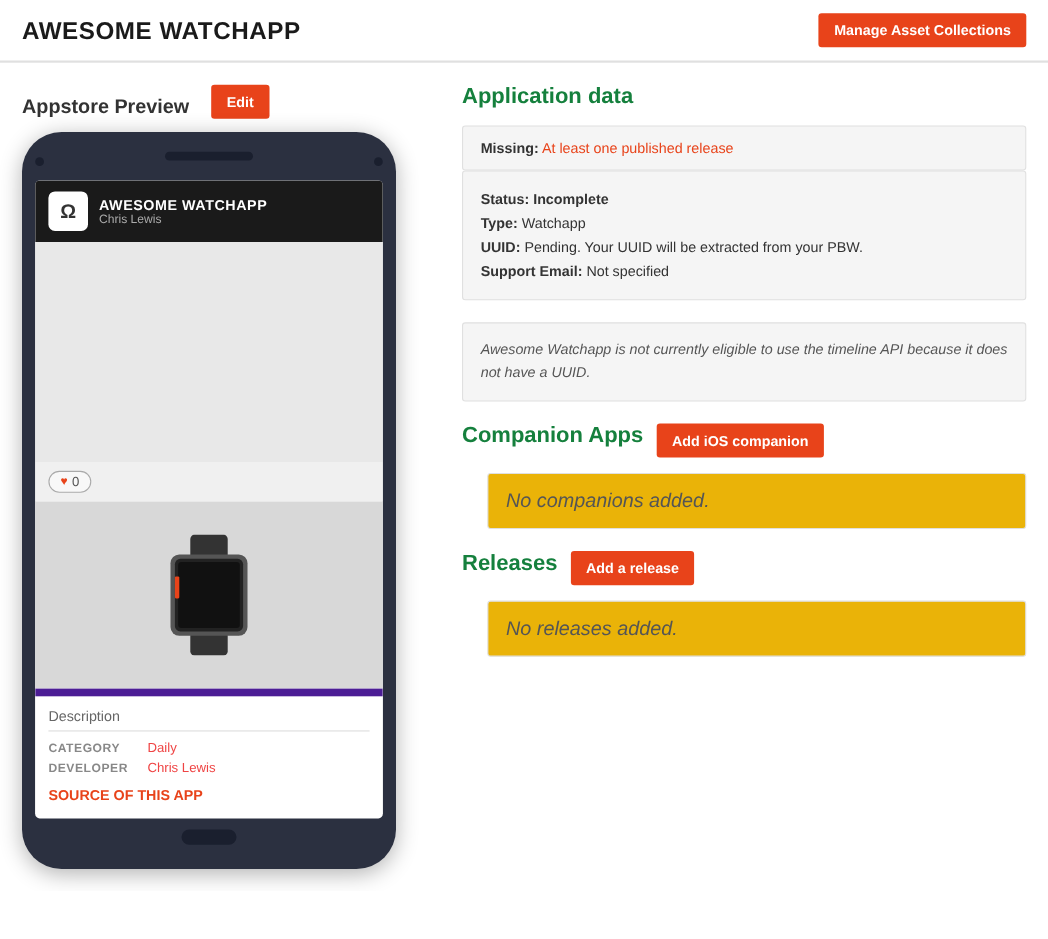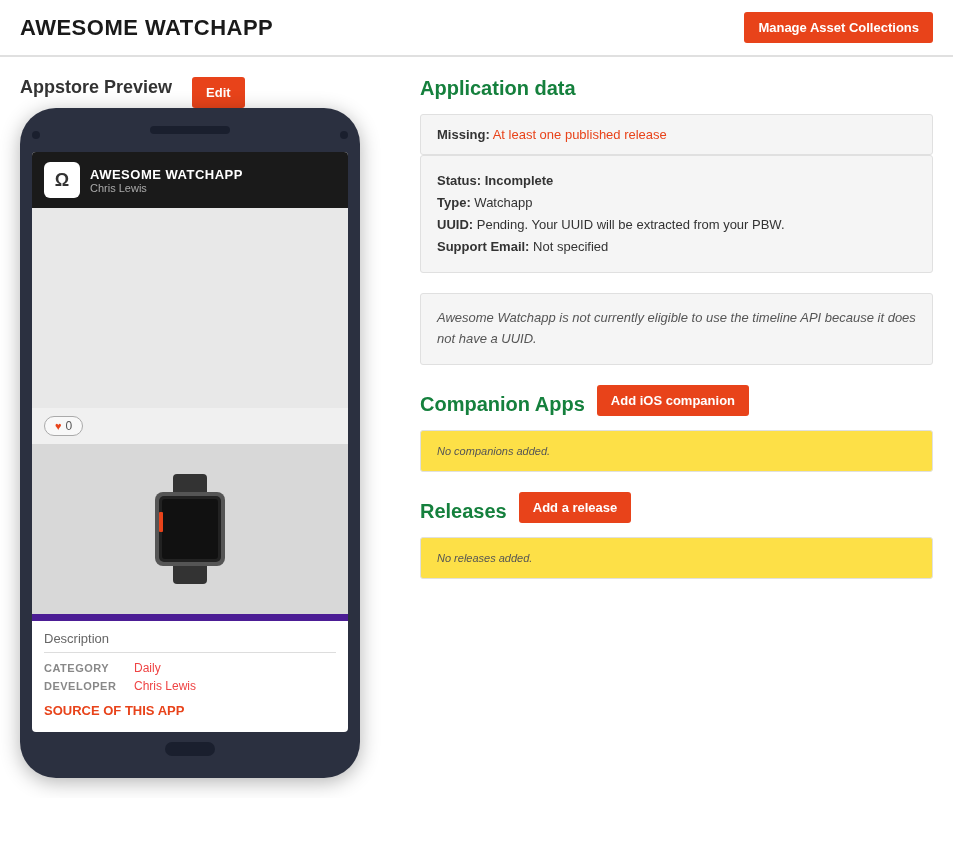--- a/index.html
+++ b/index.html
@@ -37,23 +37,23 @@
       gap: 30px;
     }
 
     
     .left-panel {
       width: 370px;
       flex-shrink: 0;
     }
     .left-panel-header {
       display: flex;
-      align-items: flex-start;
+      align-items: flex-end;
       gap: 20px;
-      margin-bottom: 0;
+      margin-bottom: 12px;
     }
     .left-panel-title {
       font-size: 18px;
       font-weight: 600;
     }
 
     
     .phone-mockup {
       width: 340px;
       background: #2b3040;
@@ -249,36 +249,37 @@
       border-radius: 3px;
       padding: 14px 16px;
       margin-bottom: 20px;
       font-style: italic;
       font-size: 13px;
       color: #555;
       line-height: 1.6;
     }
     .section-header-row {
       display: flex;
-      align-items: flex-end;
+      align-items: flex-start;
       gap: 12px;
       margin-bottom: 14px;
     }
     .section-header-row .section-title {
       margin-bottom: 0;
     }
     .empty-box {
-      background: #fde047;
+      background: #eab308;
       border: 1px solid #e0e0e0;
       border-radius: 3px;
       padding: 14px 16px;
       font-style: italic;
-      font-size: 11px;
+      font-size: 18px;
       color: #555;
       margin-bottom: 20px;
+      margin-left: 23px;
     }
   </style>
 </head>
 <body>
 
 <div class="header">
   <h1 class="header-title">AWESOME WATCHAPP</h1>
   <button class="btn-orange">Manage Asset Collections</button>
 </div>
 

